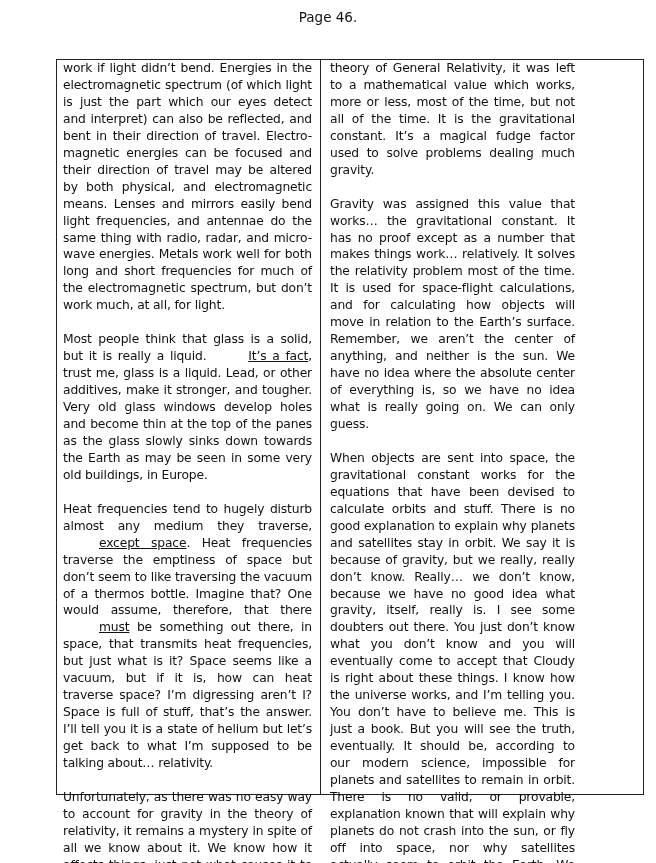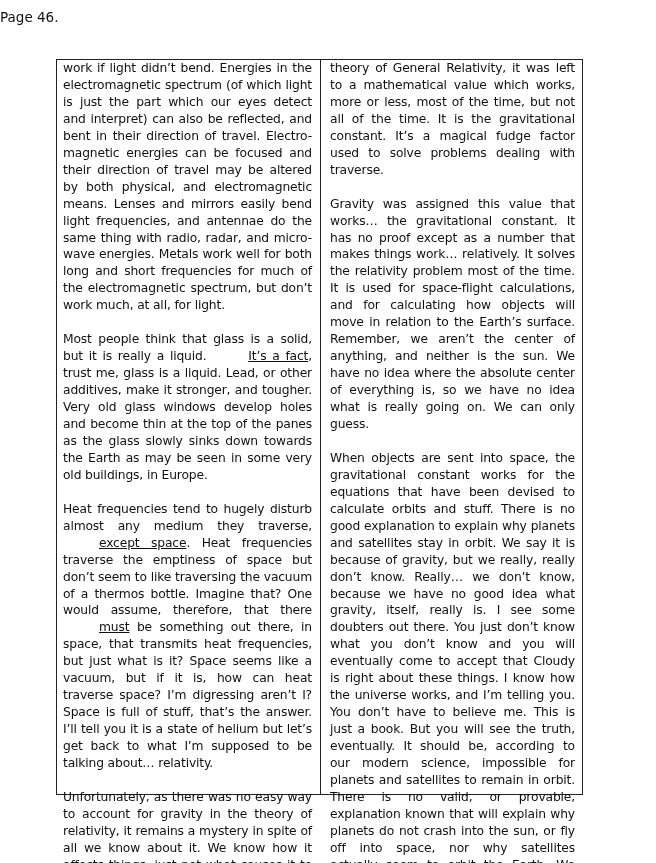--- a/index.html
+++ b/index.html
@@ -1,20 +1,20 @@
 <!DOCTYPE html>
 <html><head>
 <meta charset="utf-8">
 <style>
   html, body { margin: 0; padding: 0; background: #ffffff; }
   body { width: 656px; height: 863px; position: relative; overflow: hidden;
          font-family: "DejaVu Sans", sans-serif; color: #111; }
-  .page-header { position: absolute; top: 9px; left: 0; width: 656px; 
+  .page-header { position: absolute; top: 9px; left: 0; width: 656px; text-align: center;
                  font-size: 13.5px; color: #111; }
-  .frame { position: absolute; left: 56px; top: 59px; width: 527px; height: 736px;
+  .frame { position: absolute; left: 56px; top: 59px; width: 588px; height: 736px;
            border: 1.5px solid #222; box-sizing: border-box; }
   .divider { position: absolute; left: 263px; top: 0; bottom: 0; width: 0;
              border-left: 1.5px solid #222; }
   .col { position: absolute; top: 0; font-size: 12.3px; line-height: 16.95px;
          text-align: justify; letter-spacing: -0.15px; }
   .col-left { left: 6px; width: 249px; }
   .col-right { left: 273px; width: 245px; }
   .para { margin: 0 0 16.95px 0; }
   .para:last-child { margin-bottom: 0; }
   u { text-decoration: underline; margin-left: 36px; }
@@ -27,17 +27,17 @@
 
 <div class="frame">
   <div class="divider"></div>
   <div class="col col-left">
       <p class="para"><span>work if light didn’t bend.  Energies in the electromagnetic spectrum  (of which light is just the part which our eyes detect  and interpret) can also be reflected, and bent in their direction of travel.  Electro-magnetic  energies can be  focused and their direction of travel may be altered by both physical, and electromagnetic means. Lenses and mirrors easily bend  light frequencies, and antennae do the same thing with radio, radar, and micro-wave energies.  Metals work well for both  long and short  frequencies for  much of the electromagnetic spectrum, but don’t work much, at all, for light.</span></p>
       <p class="para"><span>Most people  think that glass is a solid, but it is really a liquid.   </span><u>It’s a fact</u><span>, trust me, glass is a liquid.  Lead, or  other additives, make it stronger, and tougher. Very old glass windows develop holes and become thin at the top of the panes as the glass slowly sinks down towards the Earth as may be seen in some very old buildings, in Europe.</span></p>
       <p class="para"><span>Heat  frequencies tend to hugely disturb almost  any medium they traverse, </span><u>except  space</u><span>.  Heat frequencies traverse the emptiness of space but don’t seem to like  traversing the  vacuum of a thermos bottle.  Imagine  that?  One would assume, therefore, that there  </span><u>must</u><span> be something out there, in space, that transmits heat frequencies, but just what is it? Space seems like a vacuum, but  if it is, how can heat  traverse  space?  I’m digressing aren’t  I?  Space is full of stuff, that’s the answer.  I’ll tell you it is a state of helium but let’s get back to what I’m supposed to be talking about… relativity.</span></p>
       <p class="para"><span>Unfortunately, as there was no easy way to account  for gravity in the theory of relativity, it remains a mystery in spite of all we know about it.  We know how it affects things, just not  what  causes it to  happen, in the first place.  We have measurements, such as grams, kilos, pounds and tons, etc.,  to tell us the effect of gravity, but when it came to the</span></p>
     </div>
   <div class="col col-right">
-      <p class="para"><span>theory of General Relativity, it was left  to a mathematical value which works, more or less, most of the time, but not all of the time.  It  is  the gravitational constant.  It’s a magical  fudge factor used to solve problems dealing with traverse.</span></p>
+      <p class="para"><span>theory of General Relativity, it was left  to a mathematical value which works, more or less, most of the time, but not all of the time.  It  is  the gravitational constant.  It’s a magical  fudge factor used to solve problems dealing much gravity.</span></p>
       <p class="para"><span>Gravity was assigned this value that works… the gravitational constant.  It has no proof except as a number that makes things work… relatively.   It solves the relativity problem most of the time.  It is used for  space-flight calculations, and  for calculating how objects will move in relation to the Earth’s surface.  Remember, we aren’t the center of anything, and neither is the sun.   We have no idea where the absolute  center of everything is, so we have no idea what  is really going on. We can only guess.</span></p>
       <p class="para"><span>When objects are sent into space, the gravitational constant  works for the equations that have been devised to calculate orbits and stuff.  There is no good explanation to explain why planets and satellites stay in orbit.  We say  it is because of  gravity, but we really, really don’t know.  </span><b>Really… we don’t know, because we have no good idea what gravity, itself, really is</b><span>.  I see some doubters out there.  You just don’t know what you don’t know and you will eventually come to accept  that Cloudy is right about  these things.  I know how the universe works, and I’m telling  you.   You don’t  have to believe me.  This is just a book.  But you will see the truth, eventually.  It  should  be, according to our modern science,  impossible   for planets and satellites to remain in  orbit.  There is no valid, or provable, explanation  known that will explain why planets do  not crash into the sun, or fly off  into space, nor why satellites actually seem to orbit the Earth. We know it works, we don’t know, exactly, why.</span></p>
     </div>
 </div>
 
 </body></html>

